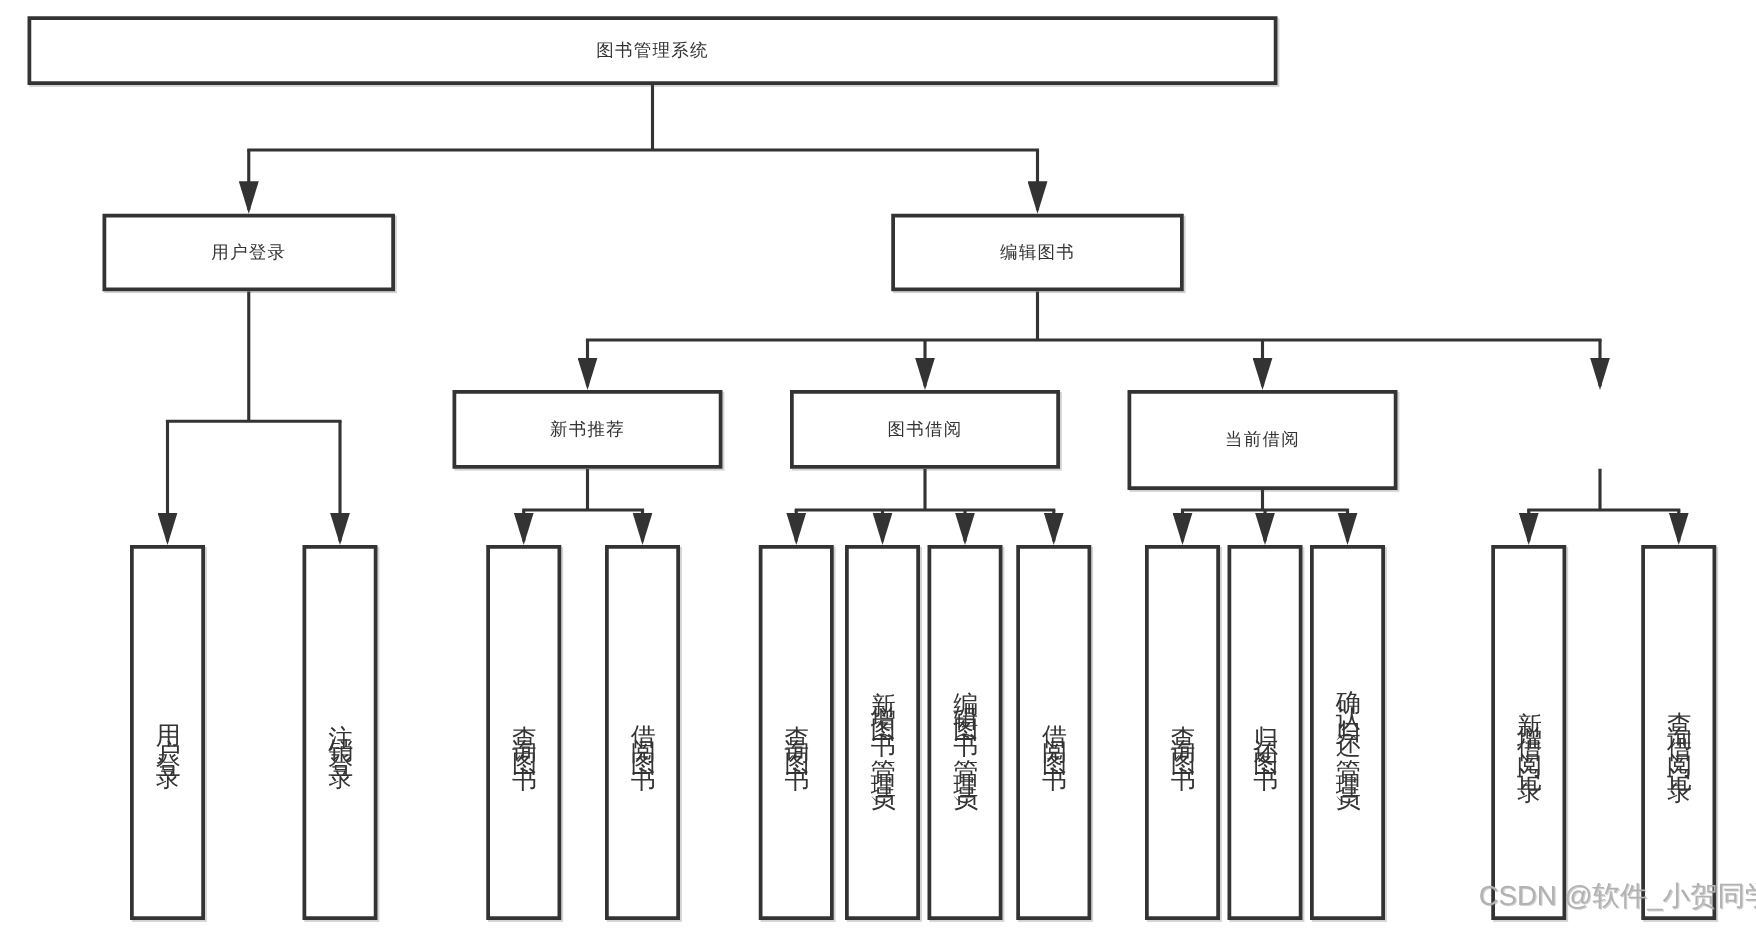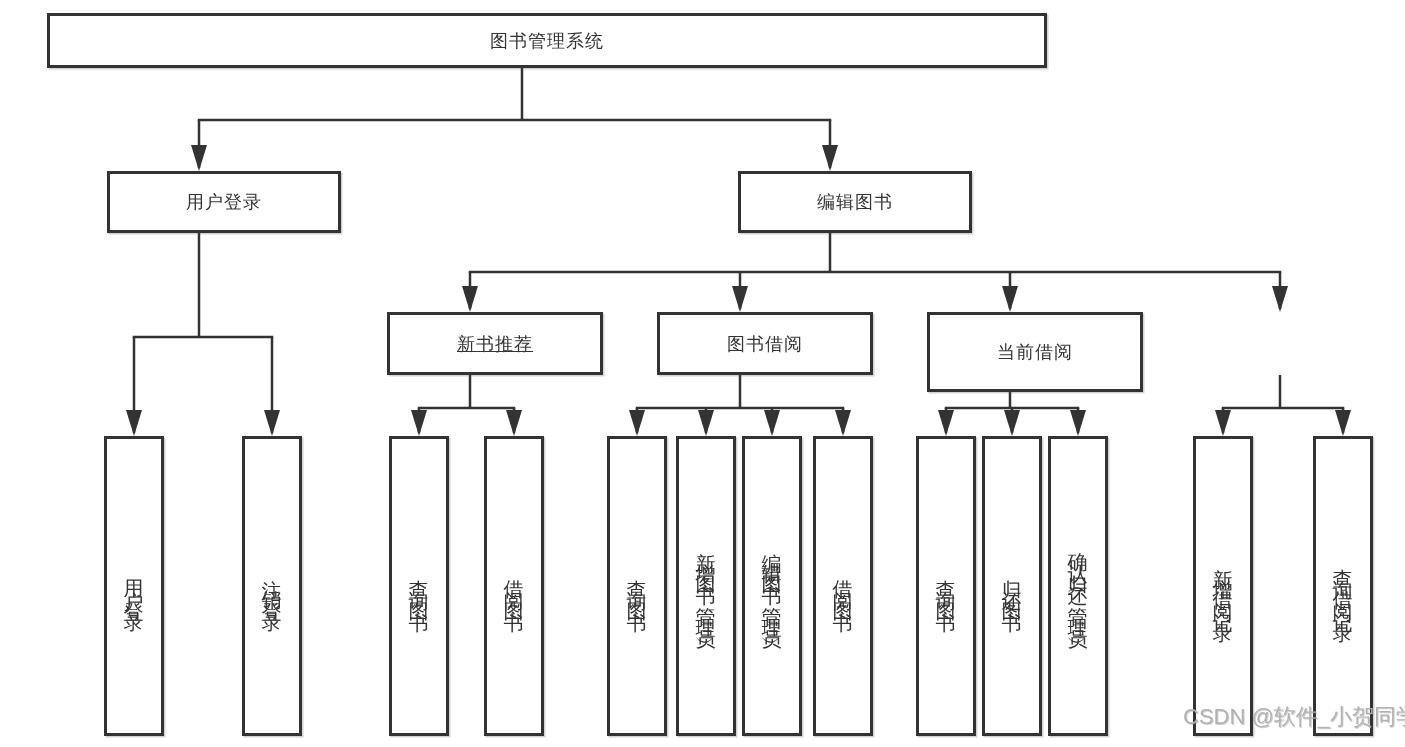--- a/index.html
+++ b/index.html
@@ -26,40 +26,39 @@
     box-sizing: border-box;
     border: 3px solid #333333;
     background: #ffffff;
     color: #333333;
     display: flex;
     align-items: center;
     justify-content: center;
     box-shadow: 1.5px 1.5px 0 rgba(80,80,80,0.25);
   }
   .hnode {
-    font-size: 18px;
+    font-size: 14px;
     letter-spacing: 1px;
     white-space: nowrap;
-    margin-left: 25px;
   }
   .leaf .vtext {
     writing-mode: vertical-rl;
     text-orientation: mixed;
     font-size: 20px;
     letter-spacing: 11px;
     line-height: 1;
     color: #333333;
   }
   
   #n-root   { left: 22px;   top: 13px;  width: 1000px; height: 55px; }
   
   #n-user   { left: 82px;   top: 171px; width: 234px;  height: 62px; }
   #n-mgmt   { left: 713px;  top: 171px; width: 234px;  height: 62px; }
   
-  #n-newbook { left: 362px;  top: 312px; width: 216px; height: 63px; text-decoration: underline; }
+  #n-newbook { left: 362px;  top: 312px; width: 216px; height: 63px; }
   #n-borrow  { left: 632px;  top: 312px; width: 216px; height: 63px; text-align: right; }
   #n-current { left: 902px;  top: 312px; width: 216px; height: 80px; }
   #n-records { left: 1172px; top: 312px; width: 216px; height: 63px; }
   
   .leaf { top: 436px; width: 60px; height: 300px; }
   #l-ul-login   { left: 104px;  }
   #l-ul-logout  { left: 242px;  }
   #l-nb-query   { left: 389px;  }
   #l-nb-borrow  { left: 484px;  }
   #l-bw-query   { left: 607px;  }

